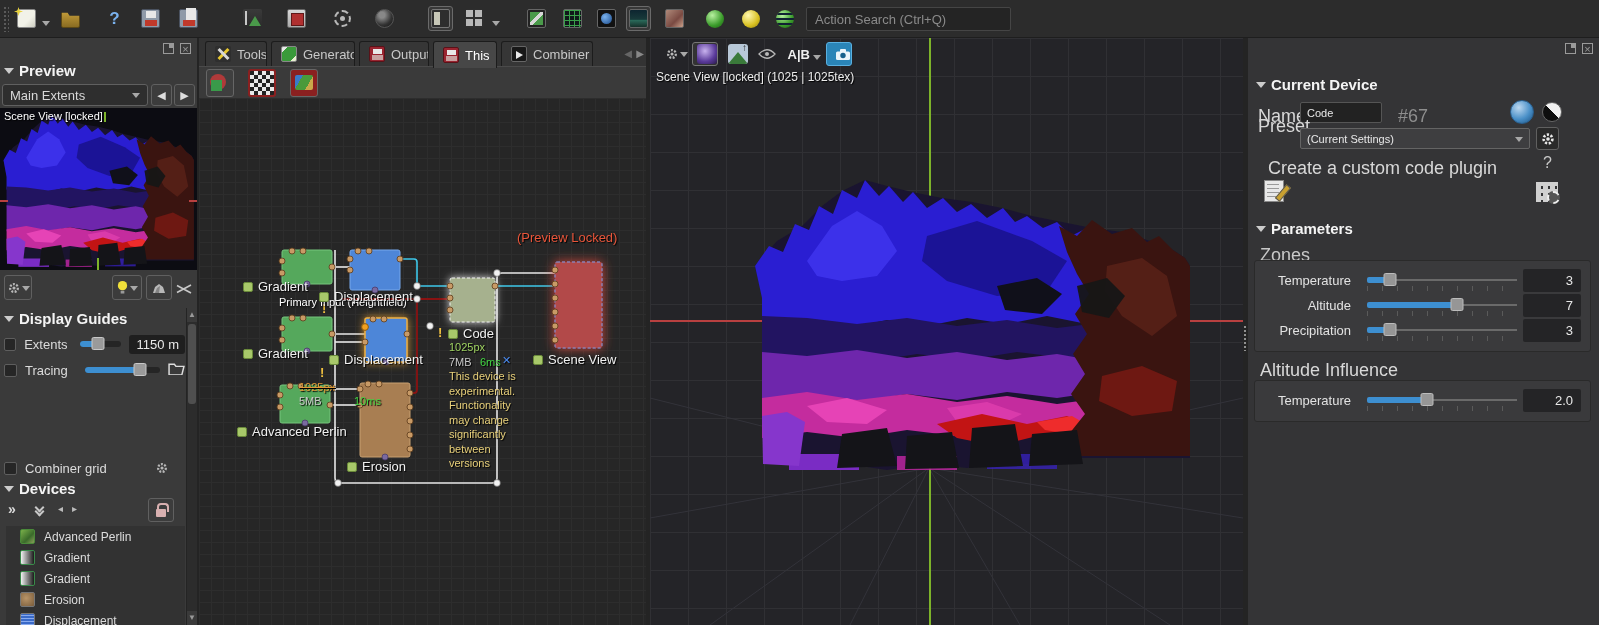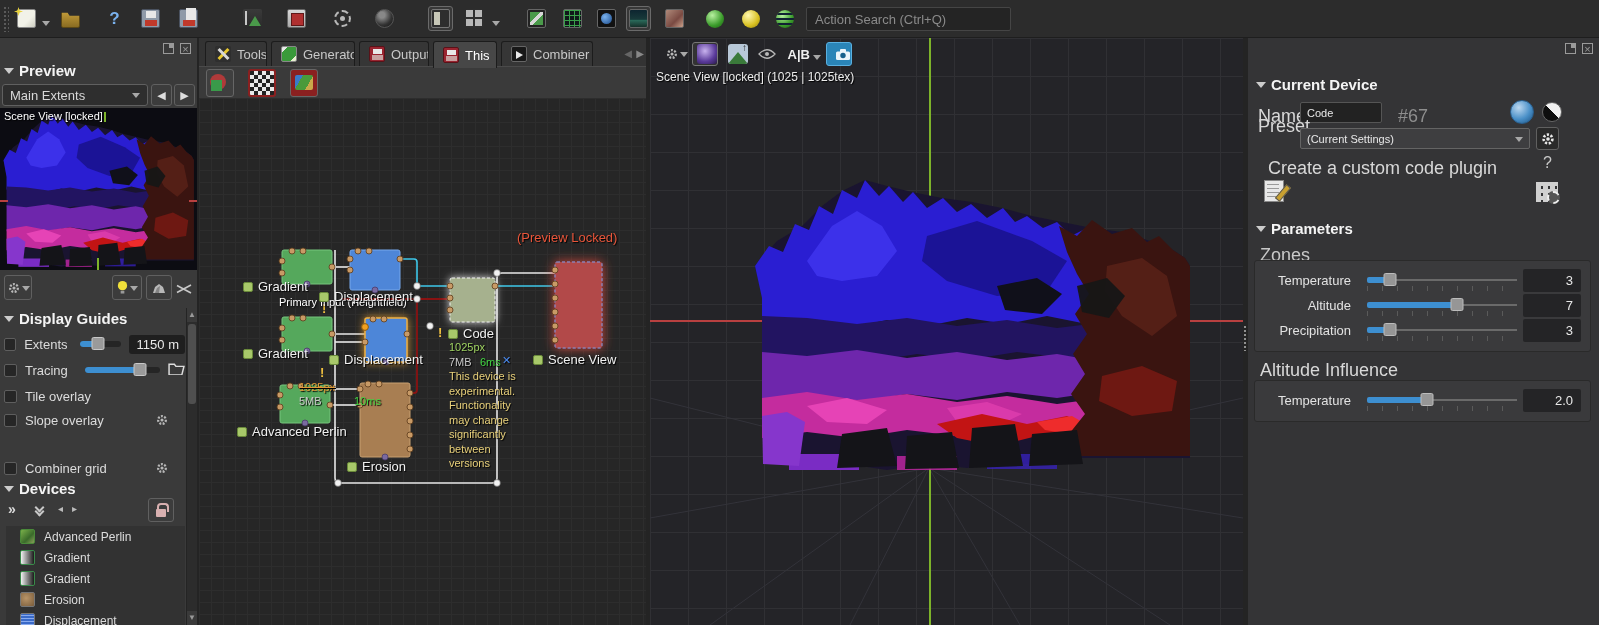--- a/index.html
+++ b/index.html
@@ -356,31 +356,20 @@
     <span class="chk"></span>
     <span style="width:52px">Tracing</span>
     <span class="lslider" style="width:76px">
       <span class="lfill" style="width: 73%;"></span>
       <span class="lthumb" style="left: 73%;"></span>
     </span>
     <span style="color:#ddd"><svg width="17" height="13" viewBox="0 0 16 12">
           <use href="#i-folder"></use>
         </svg></span>
   </div>
-  <div class="guide-row" style="top:346px">
-    <span class="chk"></span>
-    <span>Tile overlay</span>
-  </div>
-  <div class="guide-row" style="top:370px">
-    <span class="chk"></span>
-    <span style="flex:1">Slope overlay</span>
-    <svg class="gear-svg" style="margin-right:16px">
-        <use href="#i-gear"></use>
-      </svg>
-  </div>
   <div class="guide-row" style="top:418px">
     <span class="chk"></span>
     <span style="flex:1">Combiner grid</span>
     <svg class="gear-svg" style="margin-right:16px">
         <use href="#i-gear"></use>
       </svg>
   </div>
 
   <div class="sec-h abs" style="left:4px; top:442px">
     <span class="tri"></span>

